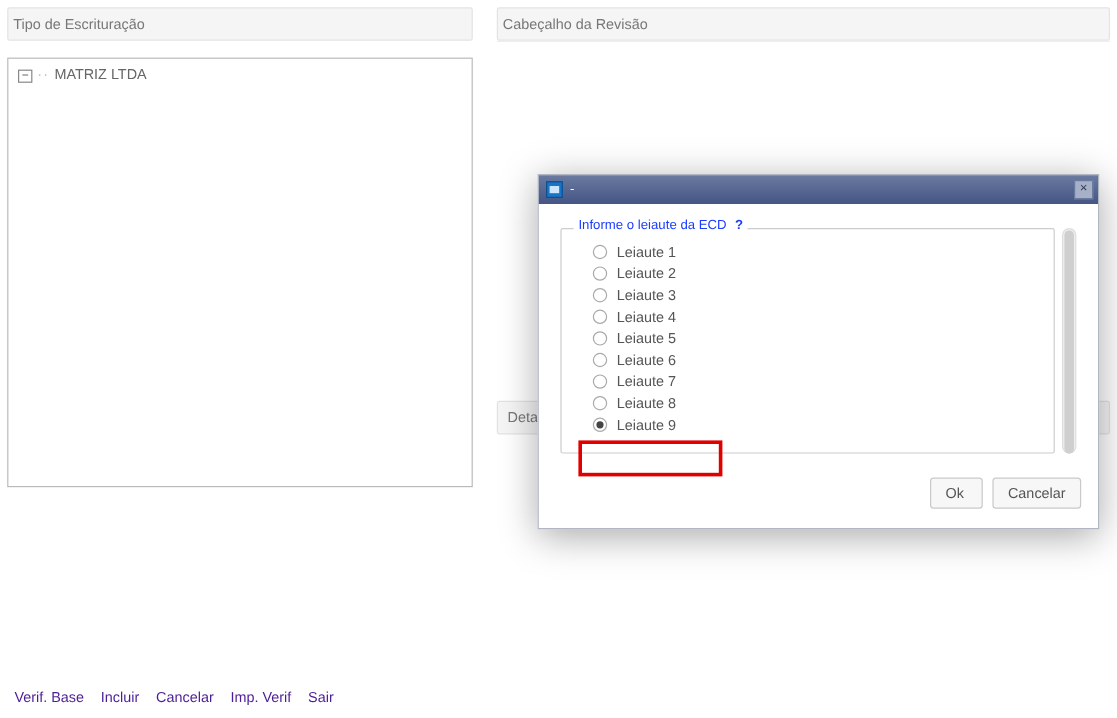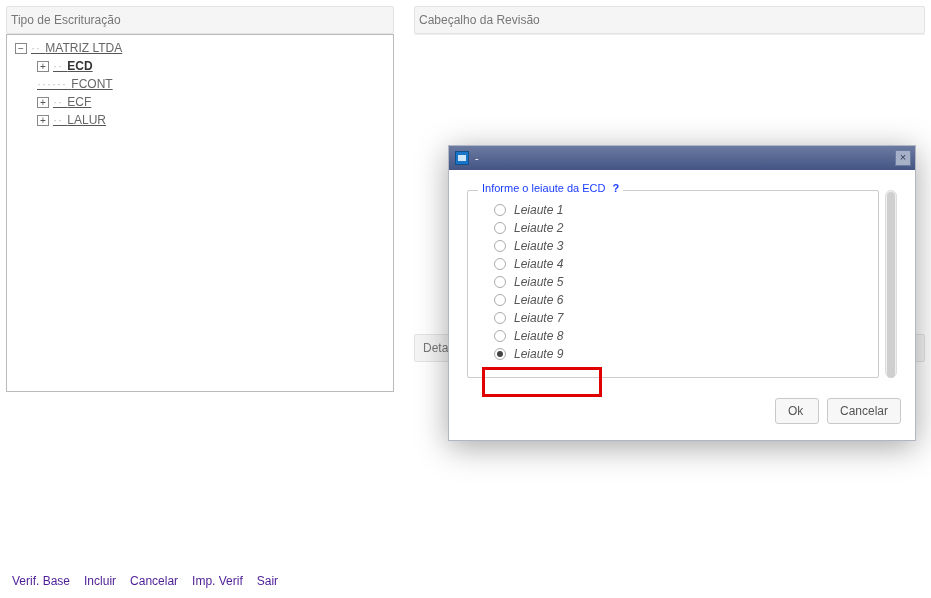--- a/index.html
+++ b/index.html
@@ -35,24 +35,24 @@
     .panel-title {
       background: #f5f5f5;
       border: 1px solid #e3e3e3;
       padding: 6px 4px;
       color: #777;
       border-radius: 2px;
     }
     .tree-container {
       border: 1px solid #bbb;
       background: #fff;
+      margin-top: 14px;
       height: 358px;
       overflow: auto;
       padding: 4px 8px;
-      text-decoration: underline;
     }
     .tree {
       list-style: none;
       margin: 0;
       padding: 0;
       color: #666;
       line-height: 18px;
     }
     .tree ul {
       list-style: none;
@@ -216,21 +216,20 @@
       display: flex;
       flex-direction: column;
       gap: 4px;
       padding-left: 8px;
     }
     .radio-item {
       display: flex;
       align-items: center;
       gap: 8px;
       color: #555;
-      font-style: italic;
     }
     .radio-dot {
       width: 12px;
       height: 12px;
       border: 1px solid #aaa;
       border-radius: 50%;
       display: inline-flex;
       align-items: center;
       justify-content: center;
     }
@@ -266,26 +265,20 @@
 </head>
 <body>
 
 <div class="layout">
   <div class="left-panel">
     <div class="panel-title">Tipo de Escrituração</div>
     <div class="tree-container">
       <ul class="tree">
         <li>
           <span class="caret">−</span><span class="dots">·· </span><span>MATRIZ LTDA</span>
-          <ul>
-            <li><span class="caret">+</span><span class="dots">·· </span><span class="node-selected">ECD</span></li>
-            <li><span class="dots">······ </span><span>FCONT</span></li>
-            <li><span class="caret">+</span><span class="dots">·· </span><span>ECF</span></li>
-            <li><span class="caret">+</span><span class="dots">·· </span><span>LALUR</span></li>
-          </ul>
         </li>
       </ul>
     </div>
     <div class="toolbar">
       <span class="btn">Verif. Base</span>
       <span class="btn">Incluir</span>
       <span class="btn">Cancelar</span>
       <span class="btn">Imp. Verif</span>
       <span class="btn">Sair</span>
     </div>

